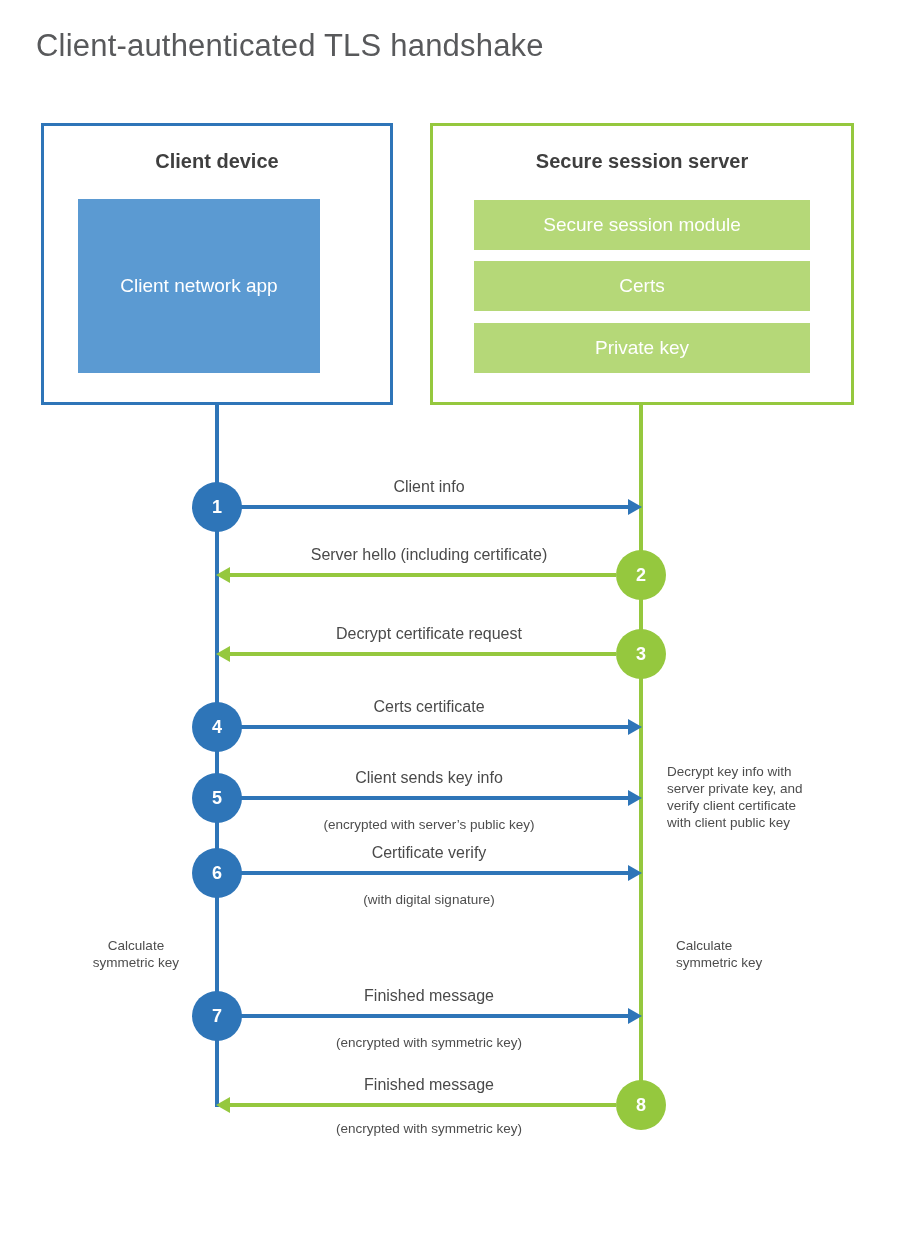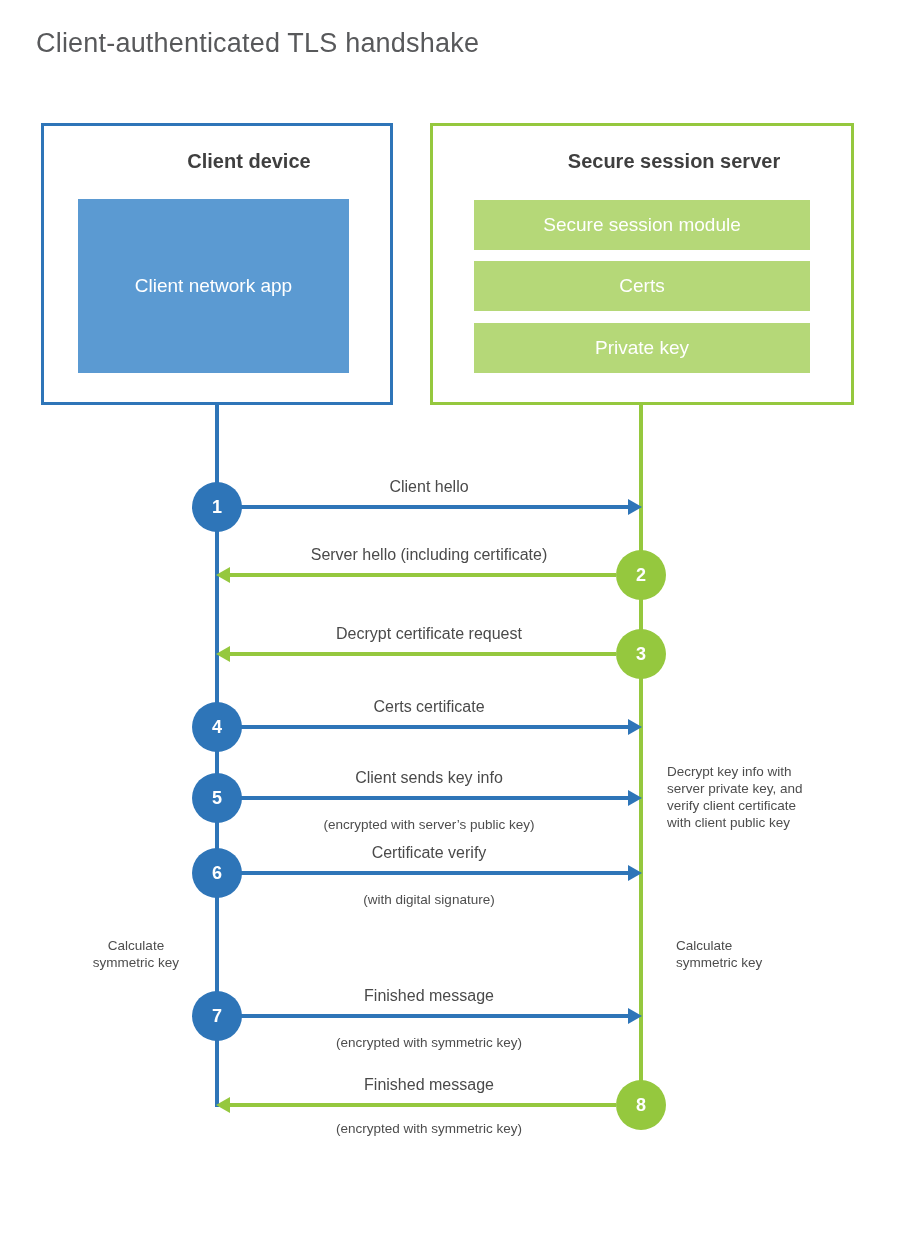--- a/index.html
+++ b/index.html
@@ -13,21 +13,21 @@
     width: 900px;
     height: 1256px;
     background: #ffffff;
     overflow: hidden;
   }
   .abs { position: absolute; }
 
   
   #page-title {
     left: 36px; top: 28px;
-    font-size: 27px;
+    font-size: 31px;
     font-weight: 300;
     color: #58595b;
     letter-spacing: 0.2px;
   }
 
   
   .actor-box {
     box-sizing: border-box;
     background: #ffffff;
     z-index: 2;
@@ -40,24 +40,23 @@
     left: 430px; top: 123px; width: 424px; height: 282px;
     border: 3px solid #95c83e;
   }
   .actor-title {
     width: 100%;
     text-align: center;
     margin-top: 24px;
     font-size: 20px;
     font-weight: 700;
     color: #3f3f3f;
-    margin-left: 32px;
   }
   #client-app-box {
-    left: 78px; top: 199px; width: 271px; height: 174px;
+    left: 78px; top: 199px; width: 242px; height: 174px;
     background: #5b9ad2;
     display: flex; align-items: center; justify-content: center;
     text-align: center;
     color: #ffffff; font-size: 19px; line-height: 1.4;
     z-index: 3;
     padding: 16px 40px; box-sizing: border-box;
   }
   .server-module-bar {
     left: 474px; width: 336px; height: 50px;
     background: #b5d878;
@@ -142,21 +141,21 @@
   <div class="abs server-module-bar" style="top:261px">Certs</div>
   <div class="abs server-module-bar" style="top:200px">Secure session module</div>
   <div class="abs server-module-bar" style="top:323px">Private key</div>
 
   <div id="client-lifeline" class="abs vline"></div>
   <div id="server-lifeline" class="abs vline"></div>
 
   <div class="abs circle blue" style="top:482px">1</div>
   <div class="abs arrow-line blue" style="top:505px"></div>
   <div class="abs arrow-head right" style="top:499px"></div>
-  <div class="abs step-label" style="top:478px">Client hello</div>
+  <div class="abs step-label" style="top:478px">Client info</div>
 
   <div class="abs circle green" style="top:550px">2</div>
   <div class="abs arrow-line green" style="top:573px"></div>
   <div class="abs arrow-head left" style="top:567px"></div>
   <div class="abs step-label" style="top:546px">Server hello (including certificate)</div>
 
   <div class="abs circle green" style="top:629px">3</div>
   <div class="abs arrow-line green" style="top:652px"></div>
   <div class="abs arrow-head left" style="top:646px"></div>
   <div class="abs step-label" style="top:625px">Decrypt certificate request</div>

